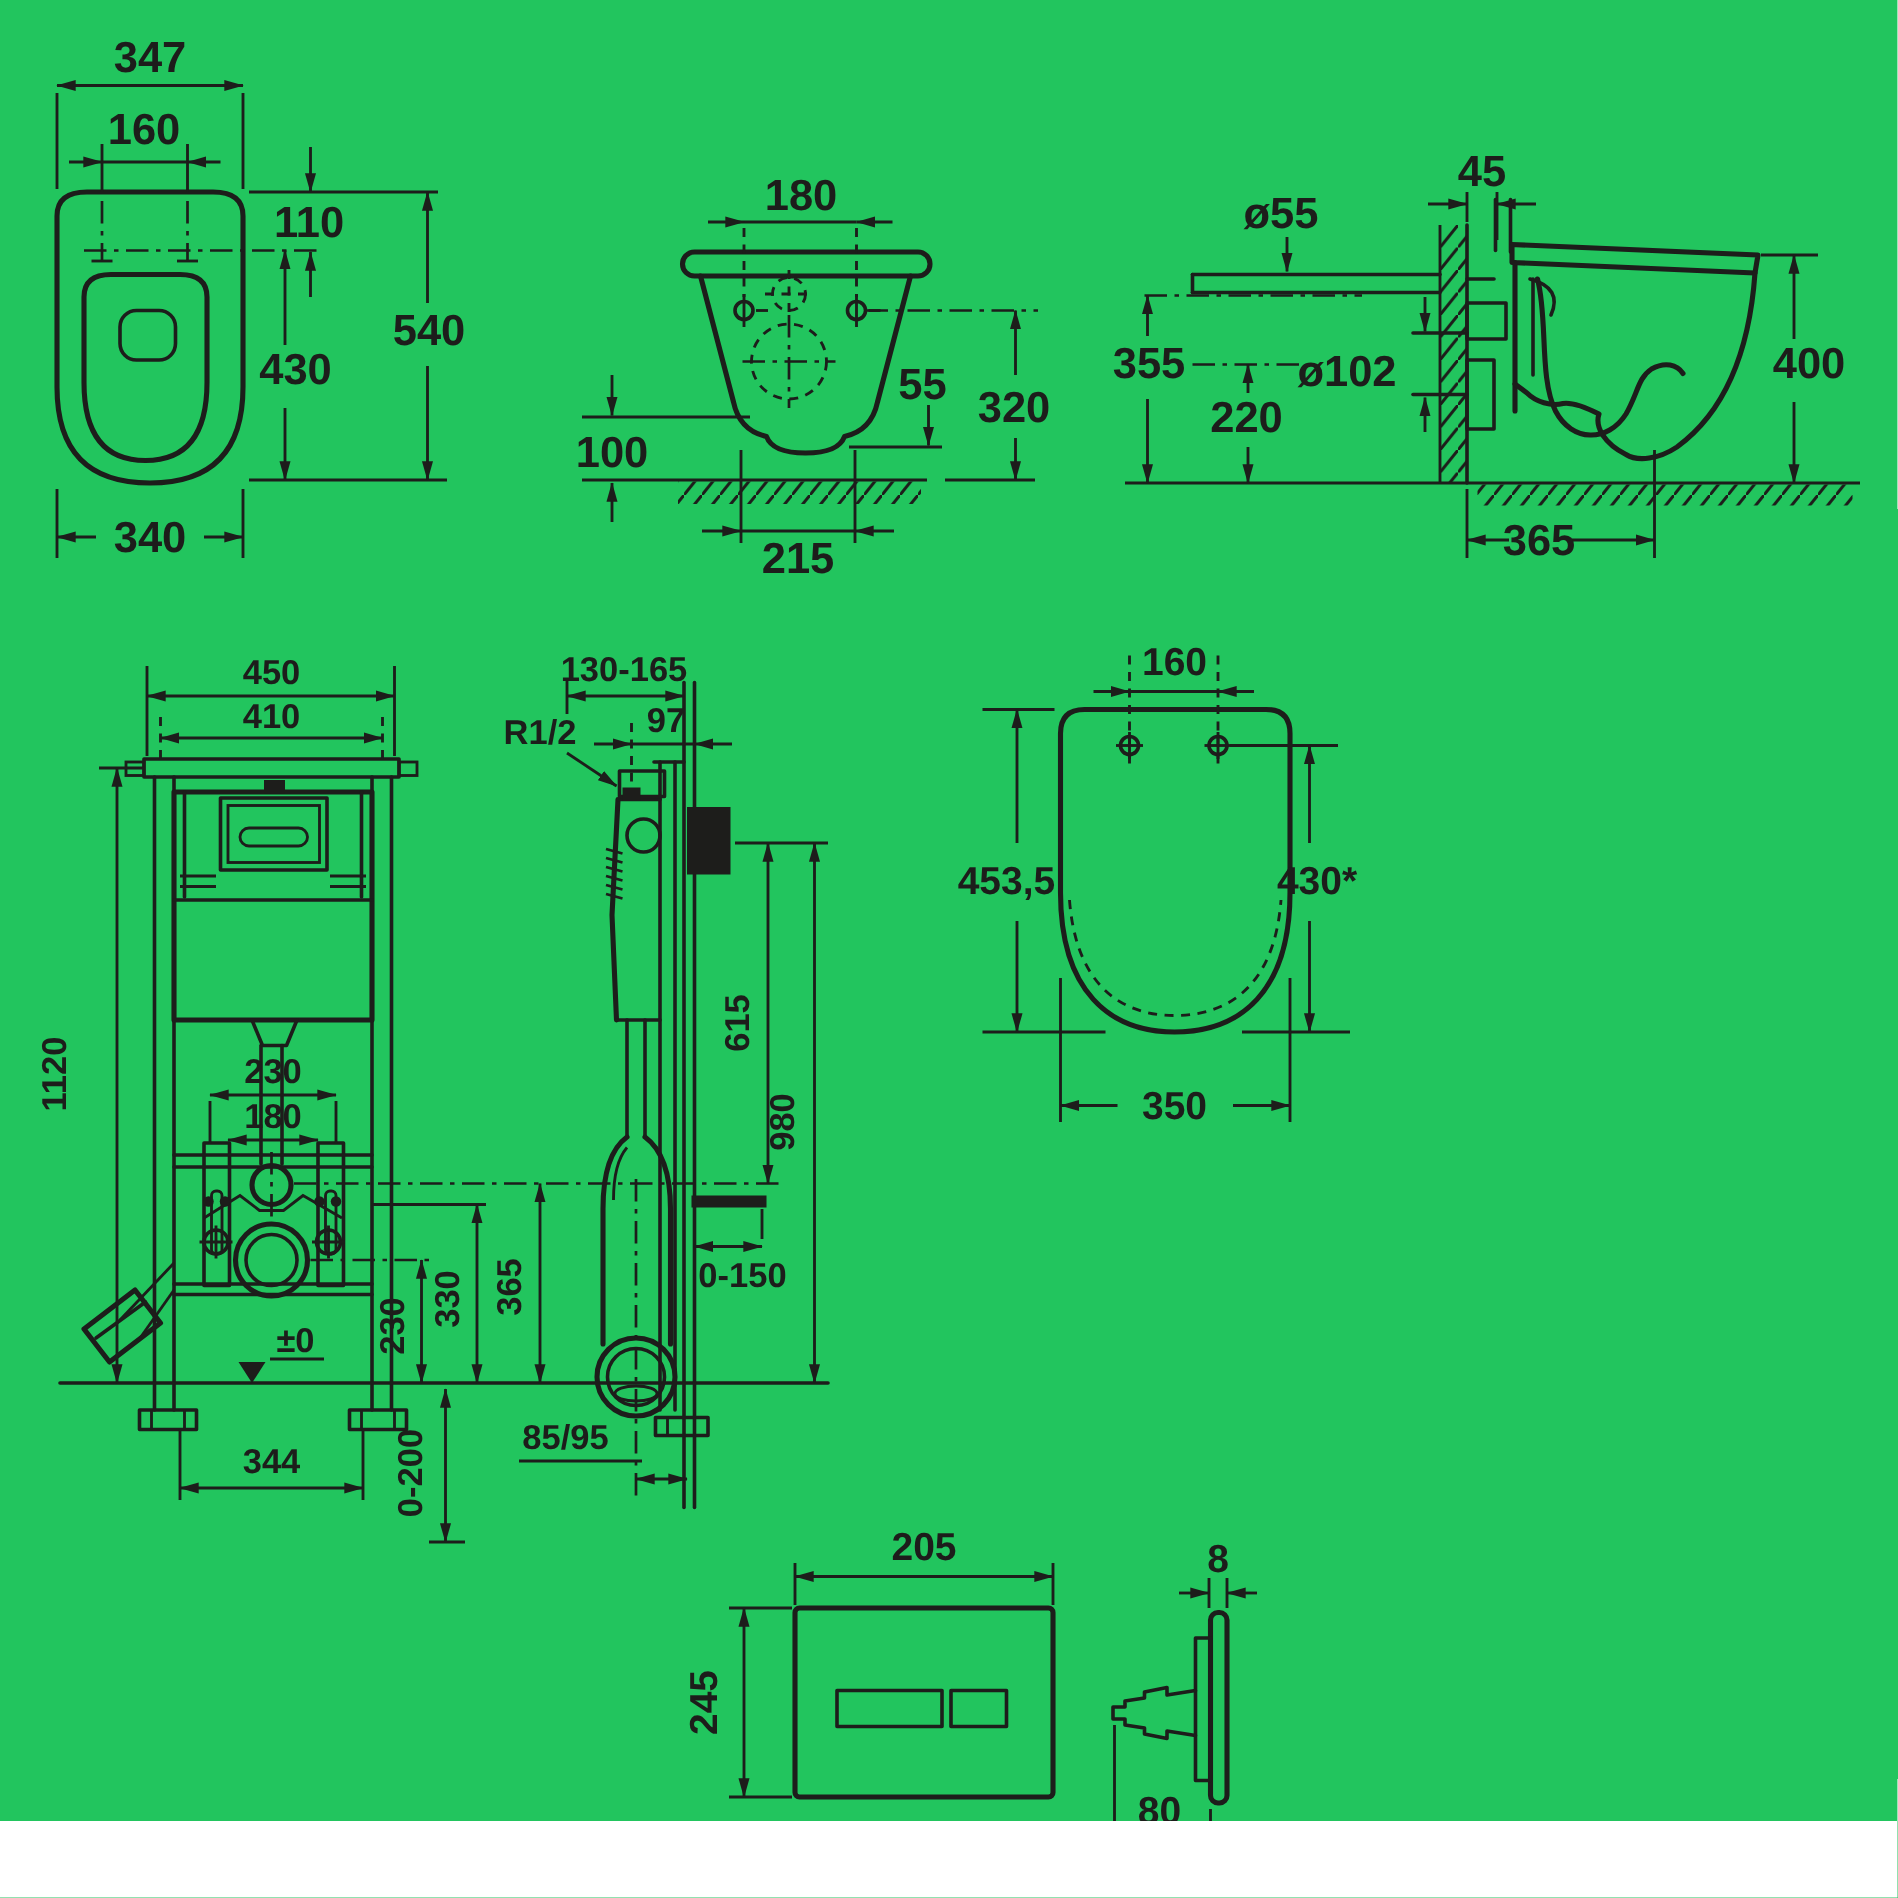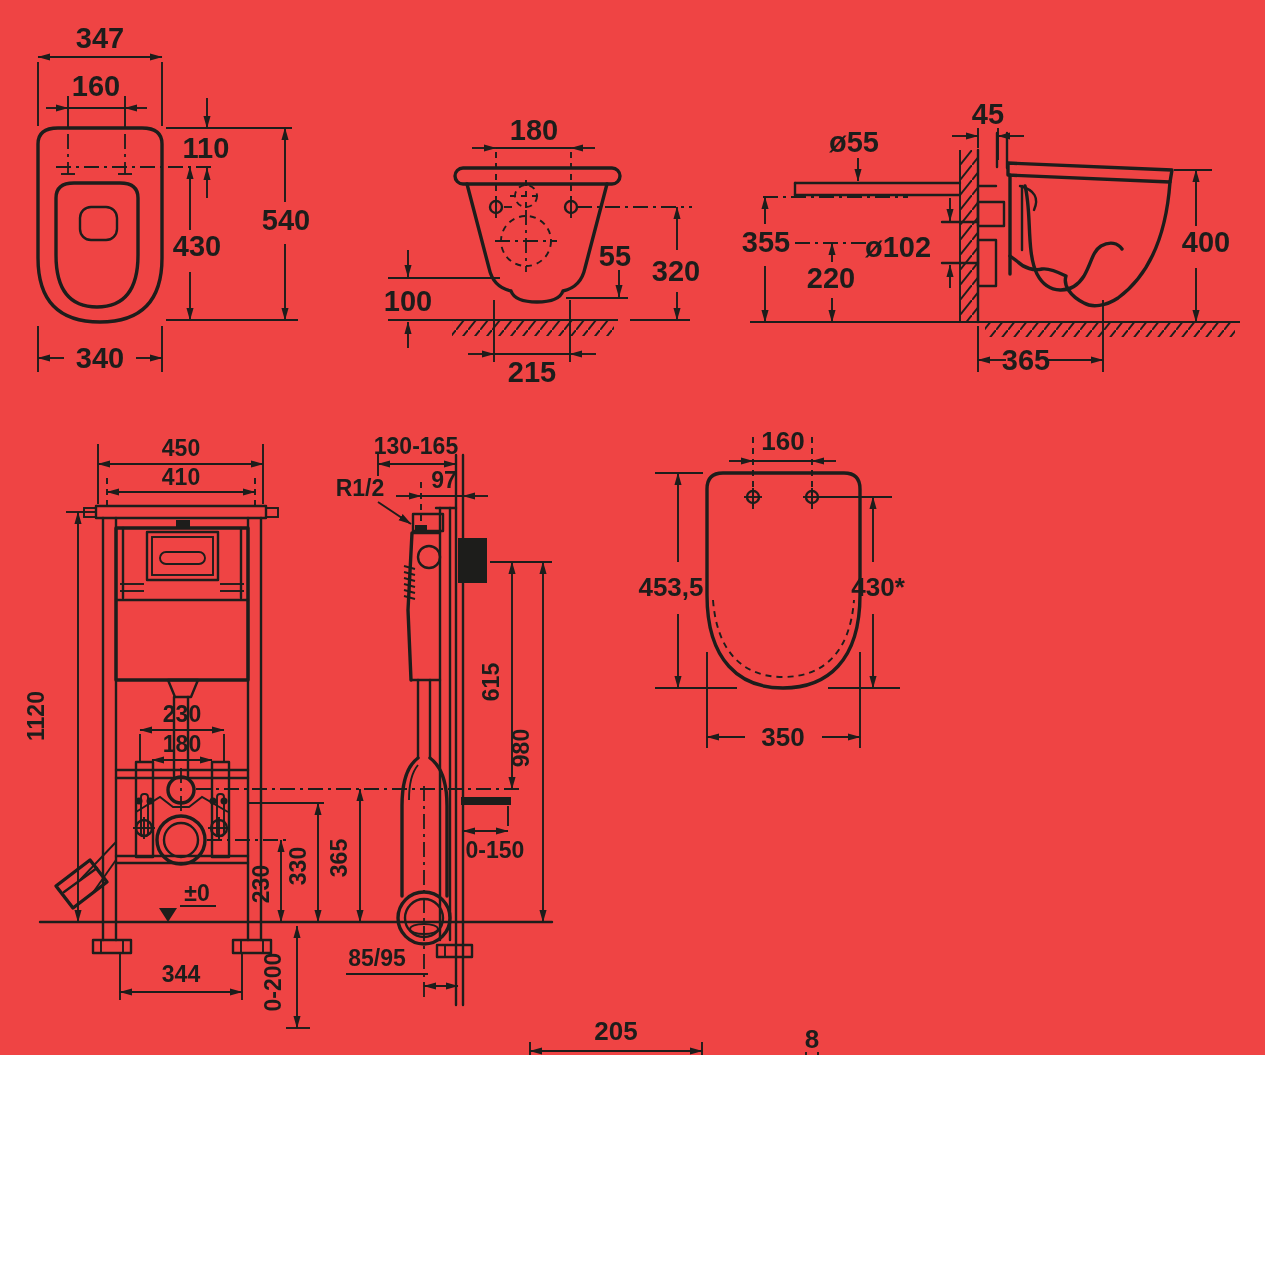--- a/index.html
+++ b/index.html
@@ -1,16 +1,16 @@
 <!DOCTYPE html>
 <html><head>
 <meta charset="utf-8">
 <style>
   html,body{margin:0;padding:0;background:#ffffff;}
-  .stage{width:1265px;height:1055px;position:relative;background:#ef4444;overflow:hidden;}
+  .stage{width:1265px;height:1214px;position:relative;background:#22c55e;overflow:hidden;}
   svg{position:absolute;left:0;top:0;}
   .o  {fill:none;stroke:#1d1d1b;stroke-width:3.4;stroke-linejoin:round;stroke-linecap:round;}
   .o2 {fill:none;stroke:#1d1d1b;stroke-width:2.4;stroke-linejoin:round;stroke-linecap:round;}
   .d  {fill:none;stroke:#1d1d1b;stroke-width:1.9;stroke-linecap:butt;}
   .dsh{fill:none;stroke:#1d1d1b;stroke-width:1.9;stroke-dasharray:6 5;}
   .cl {fill:none;stroke:#1d1d1b;stroke-width:1.8;stroke-dasharray:15 5 3 5;}
   .blk{fill:#1d1d1b;stroke:none;}
   .ae {marker-end:url(#ar);}
   .as {marker-start:url(#ar);}
   .t  {font:bold 29px "Liberation Sans", sans-serif;fill:#1d1d1b;text-anchor:middle;}

